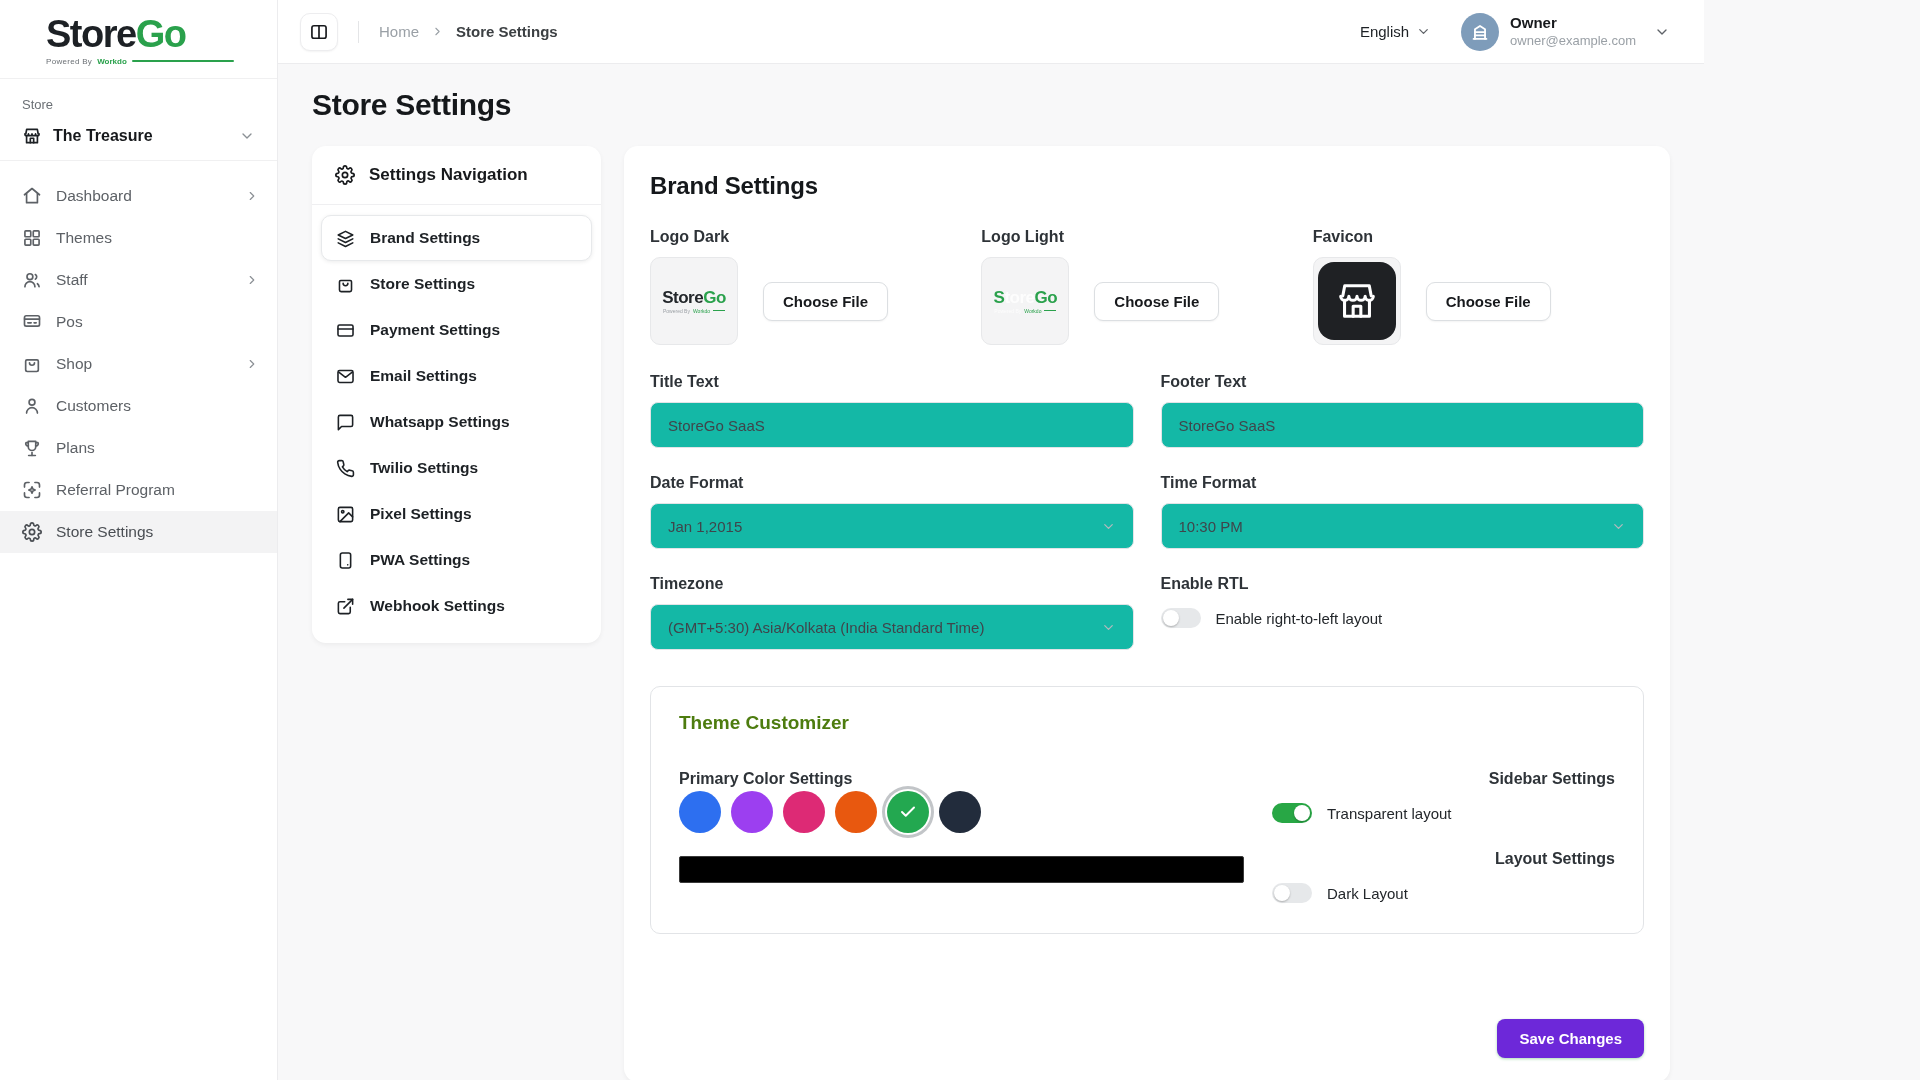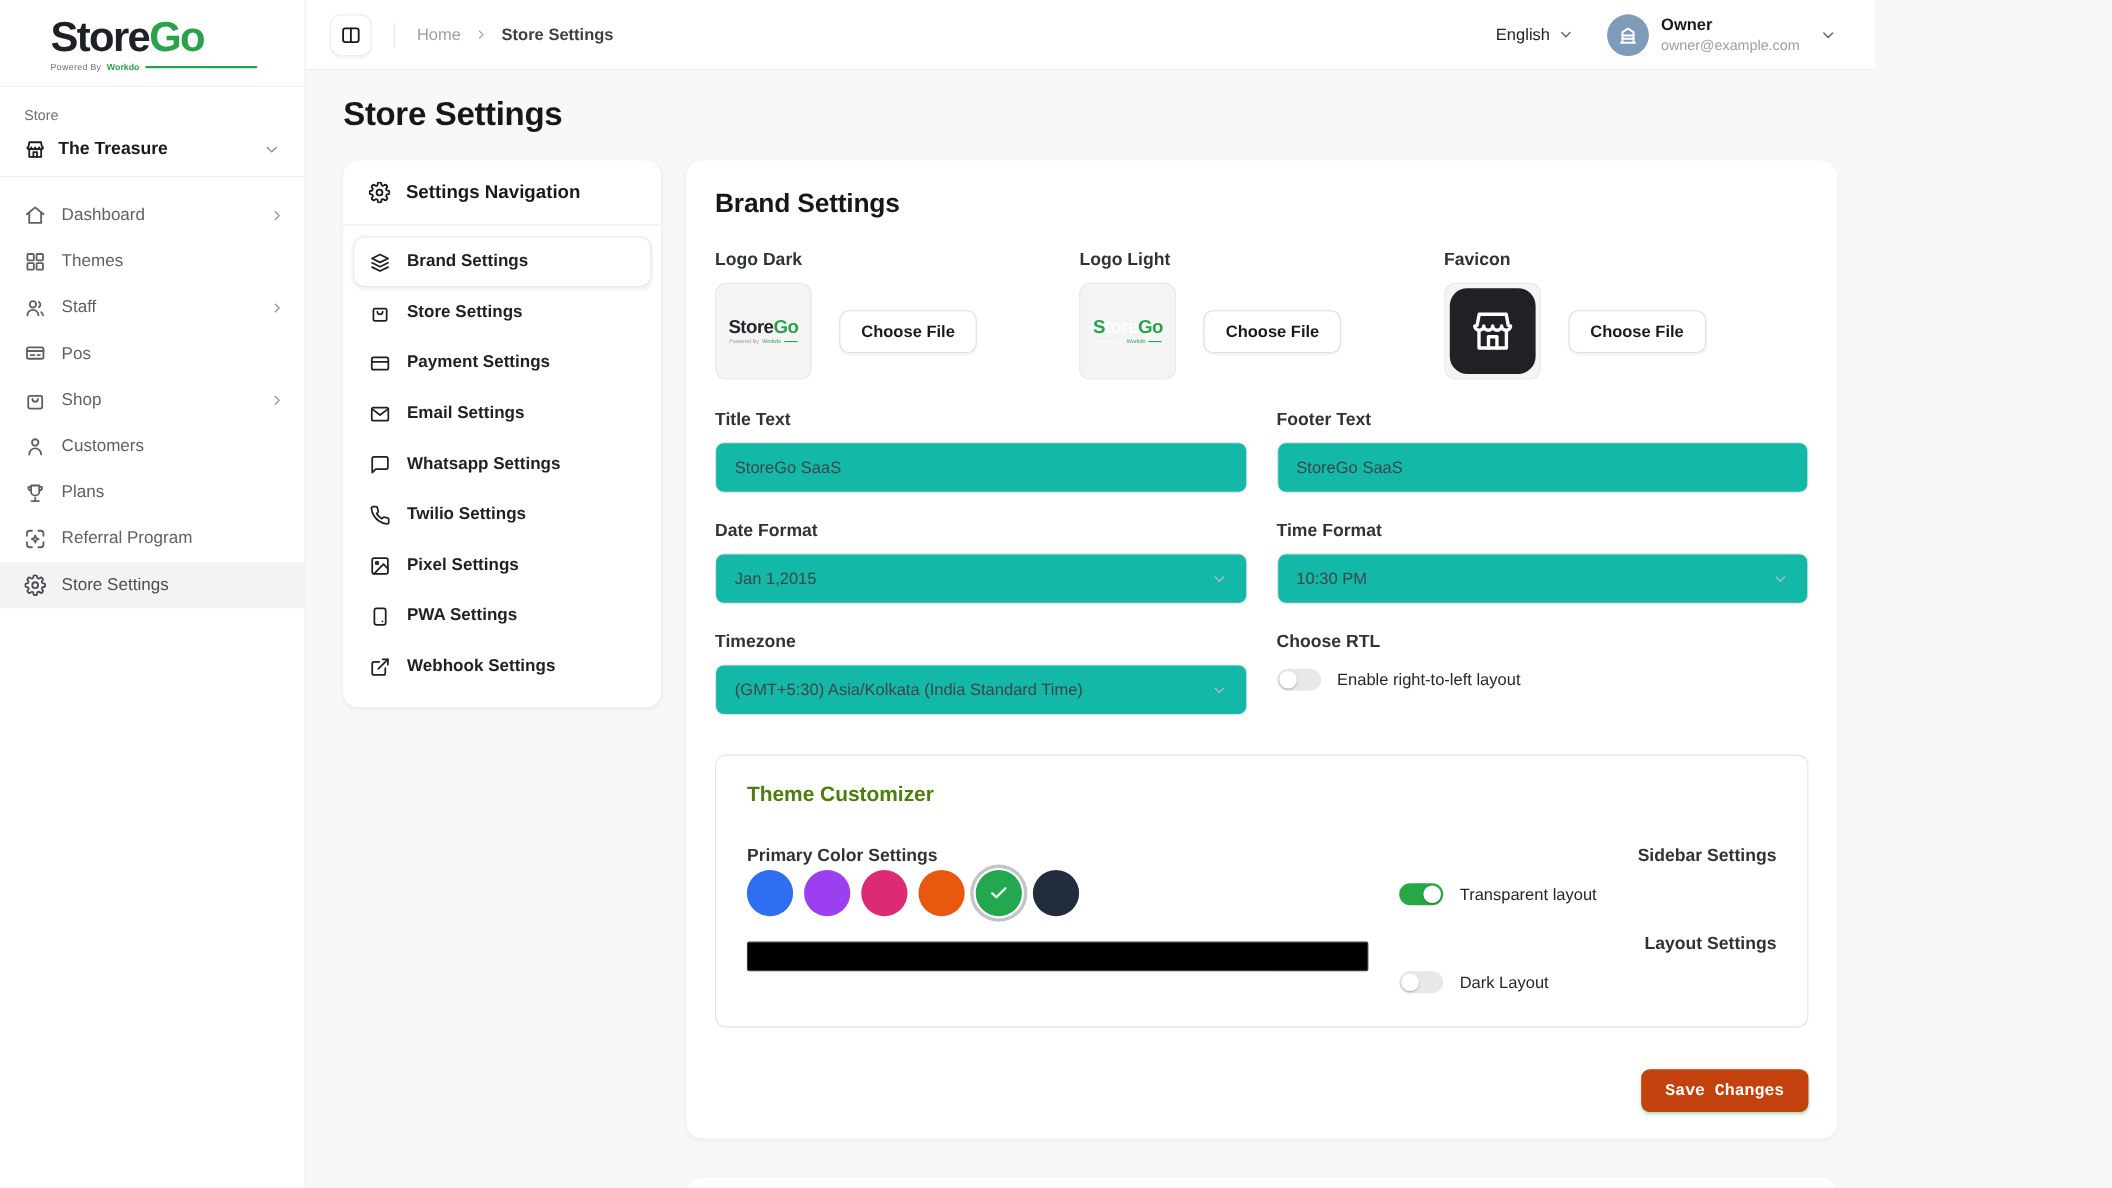--- a/index.html
+++ b/index.html
@@ -92,21 +92,21 @@
   .theme-left { flex:0 0 593px; }
   .theme-right { flex:1;text-align:right; }
   .swatches { display:flex; gap:10px; margin-top:3px; }
   .swatch { width:42px; height:42px; border-radius:50%; cursor:pointer; display:flex; align-items:center; justify-content:center; color:#fff; }
   .swatch.selected { box-shadow:0 0 0 2px #fff, 0 0 0 5px #c2c5c8; }
   .color-bar { width:565px; height:27px; margin-top:23px; border:1px solid #3a3a3a; border-radius:2px; cursor:pointer; }
   .sub-label { font-size:16px; font-weight:600; color:#2e3338; }
   .mt26 { margin-top:27px; }
 
   .save-row { display:flex; justify-content:flex-end; margin-top:38px; }
-  .btn-save { background:#c2410c; color:#fff; border:none; border-radius:8px; padding:11px 22px; font-size:15px; font-weight:700; cursor:pointer; box-shadow:0 1px 3px rgba(40,167,69,.4); font-family:Liberation Mono, monospace; }
+  .btn-save { background:#6d28d9; color:#fff; border:none; border-radius:8px; padding:11px 22px; font-size:15px; font-weight:700; cursor:pointer; box-shadow:0 1px 3px rgba(40,167,69,.4); font-family:Liberation Sans, sans-serif;margin-top:47px; }
 
   .scard { margin-top:36px; padding:28px 26px; height:240px; }
 </style>
 </head>
 <body>
 
 <svg width="0" height="0" style="position:absolute">
   <defs>
     <symbol id="i-store" viewBox="0 0 24 24">
         <path d="M4.6 9.3 5.6 4h12.8l1 5.3"></path>
@@ -505,21 +505,21 @@
                 <div class="control select">
                   <span>(GMT+5:30) Asia/Kolkata (India Standard Time)</span>
                   <span class="chev">
                       <svg class="icon" width="15" height="15">
                         <use href="#i-chevdown"></use>
                       </svg>
                     </span>
                 </div>
               </div>
               <div>
-                <div class="flabel">Choose RTL</div>
+                <div class="flabel">Enable RTL</div>
                 <div class="toggle-row">
                   <div class="toggle">
                       <span class="knob"></span>
                     </div>
                   <span class="tlabel">Enable right-to-left layout</span>
                 </div>
               </div>
             </div>
 
             <div class="theme-box">

